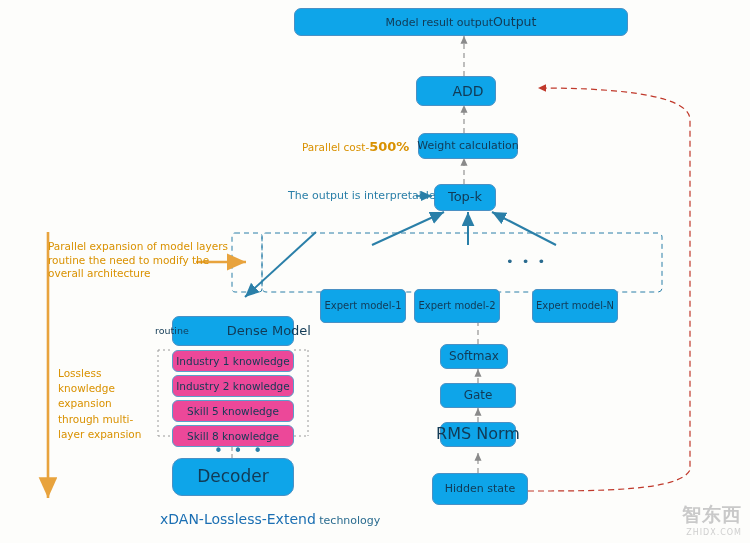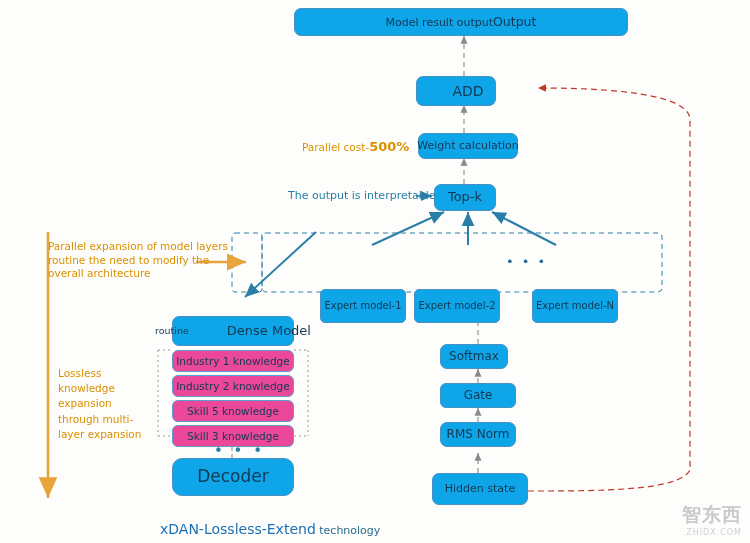--- a/index.html
+++ b/index.html
@@ -207,35 +207,35 @@
   <div class="node stack" style="left:172px; top:350px; width:122px; height:22px;">
     <span>Industry 1 knowledge</span>
   </div>
   <div class="node stack" style="left:172px; top:375px; width:122px; height:22px;">
     <span>Industry 2 knowledge</span>
   </div>
   <div class="node stack" style="left:172px; top:400px; width:122px; height:22px;">
     <span>Skill 5 knowledge</span>
   </div>
   <div class="node stack" style="left:172px; top:425px; width:122px; height:22px;">
-    <span>Skill 3 knowledge</span>
+    <span>Skill 8 knowledge</span>
   </div>
   <div class="dots vert" style="left:214px; top:442px;">• • •</div>
 
   <div class="node big" style="left:172px; top:458px; width:122px; height:38px;">
     <span>Decoder</span>
   </div>
 
   <div class="node" style="left:440px; top:344px; width:68px; height:25px; font-size:12px;">
     <span>Softmax</span>
   </div>
   <div class="node" style="left:440px; top:383px; width:76px; height:25px; font-size:12px;border-radius:6px;">
     <span>Gate</span>
   </div>
-  <div class="node" style="left:440px; top:422px; width:76px; height:25px; font-size:12px;">
+  <div class="node" style="left:440px; top:422px; width:76px; height:25px; font-size:16px;">
     <span>RMS Norm</span>
   </div>
   <div class="node" style="left:432px; top:473px; width:96px; height:32px; font-size:11px;">
     <span>Hidden state</span>
   </div>
 
   <div class="label" style="left:302px; top:139px;">
     <span>Parallel cost-</span><span style="font-size:13px; font-weight:bold;">500%</span>
   </div>
 
@@ -244,21 +244,21 @@
   </div>
 
   <div class="label" style="left:48px; top:240px; width:200px; white-space:normal;">
     <span>Parallel expansion of model layers routine the need to modify the overall architecture</span>
   </div>
 
   <div class="label" style="left:58px; top:366px; width:92px; white-space:normal; line-height:1.45;">
     <span>Lossless knowledge expansion through multi-layer expansion</span>
   </div>
 
-  <div class="footer" style="left:160px; top:511px;margin-top:10px;">
+  <div class="footer" style="left:160px; top:511px;">
     <span>xDAN-Lossless-Extend</span><span class="suffix"> technology</span>
   </div>
 
   <div class="watermark">
     <span>智东西</span>
     <span class="sub">ZHIDX.COM</span>
   </div>
 
 </div>
 

